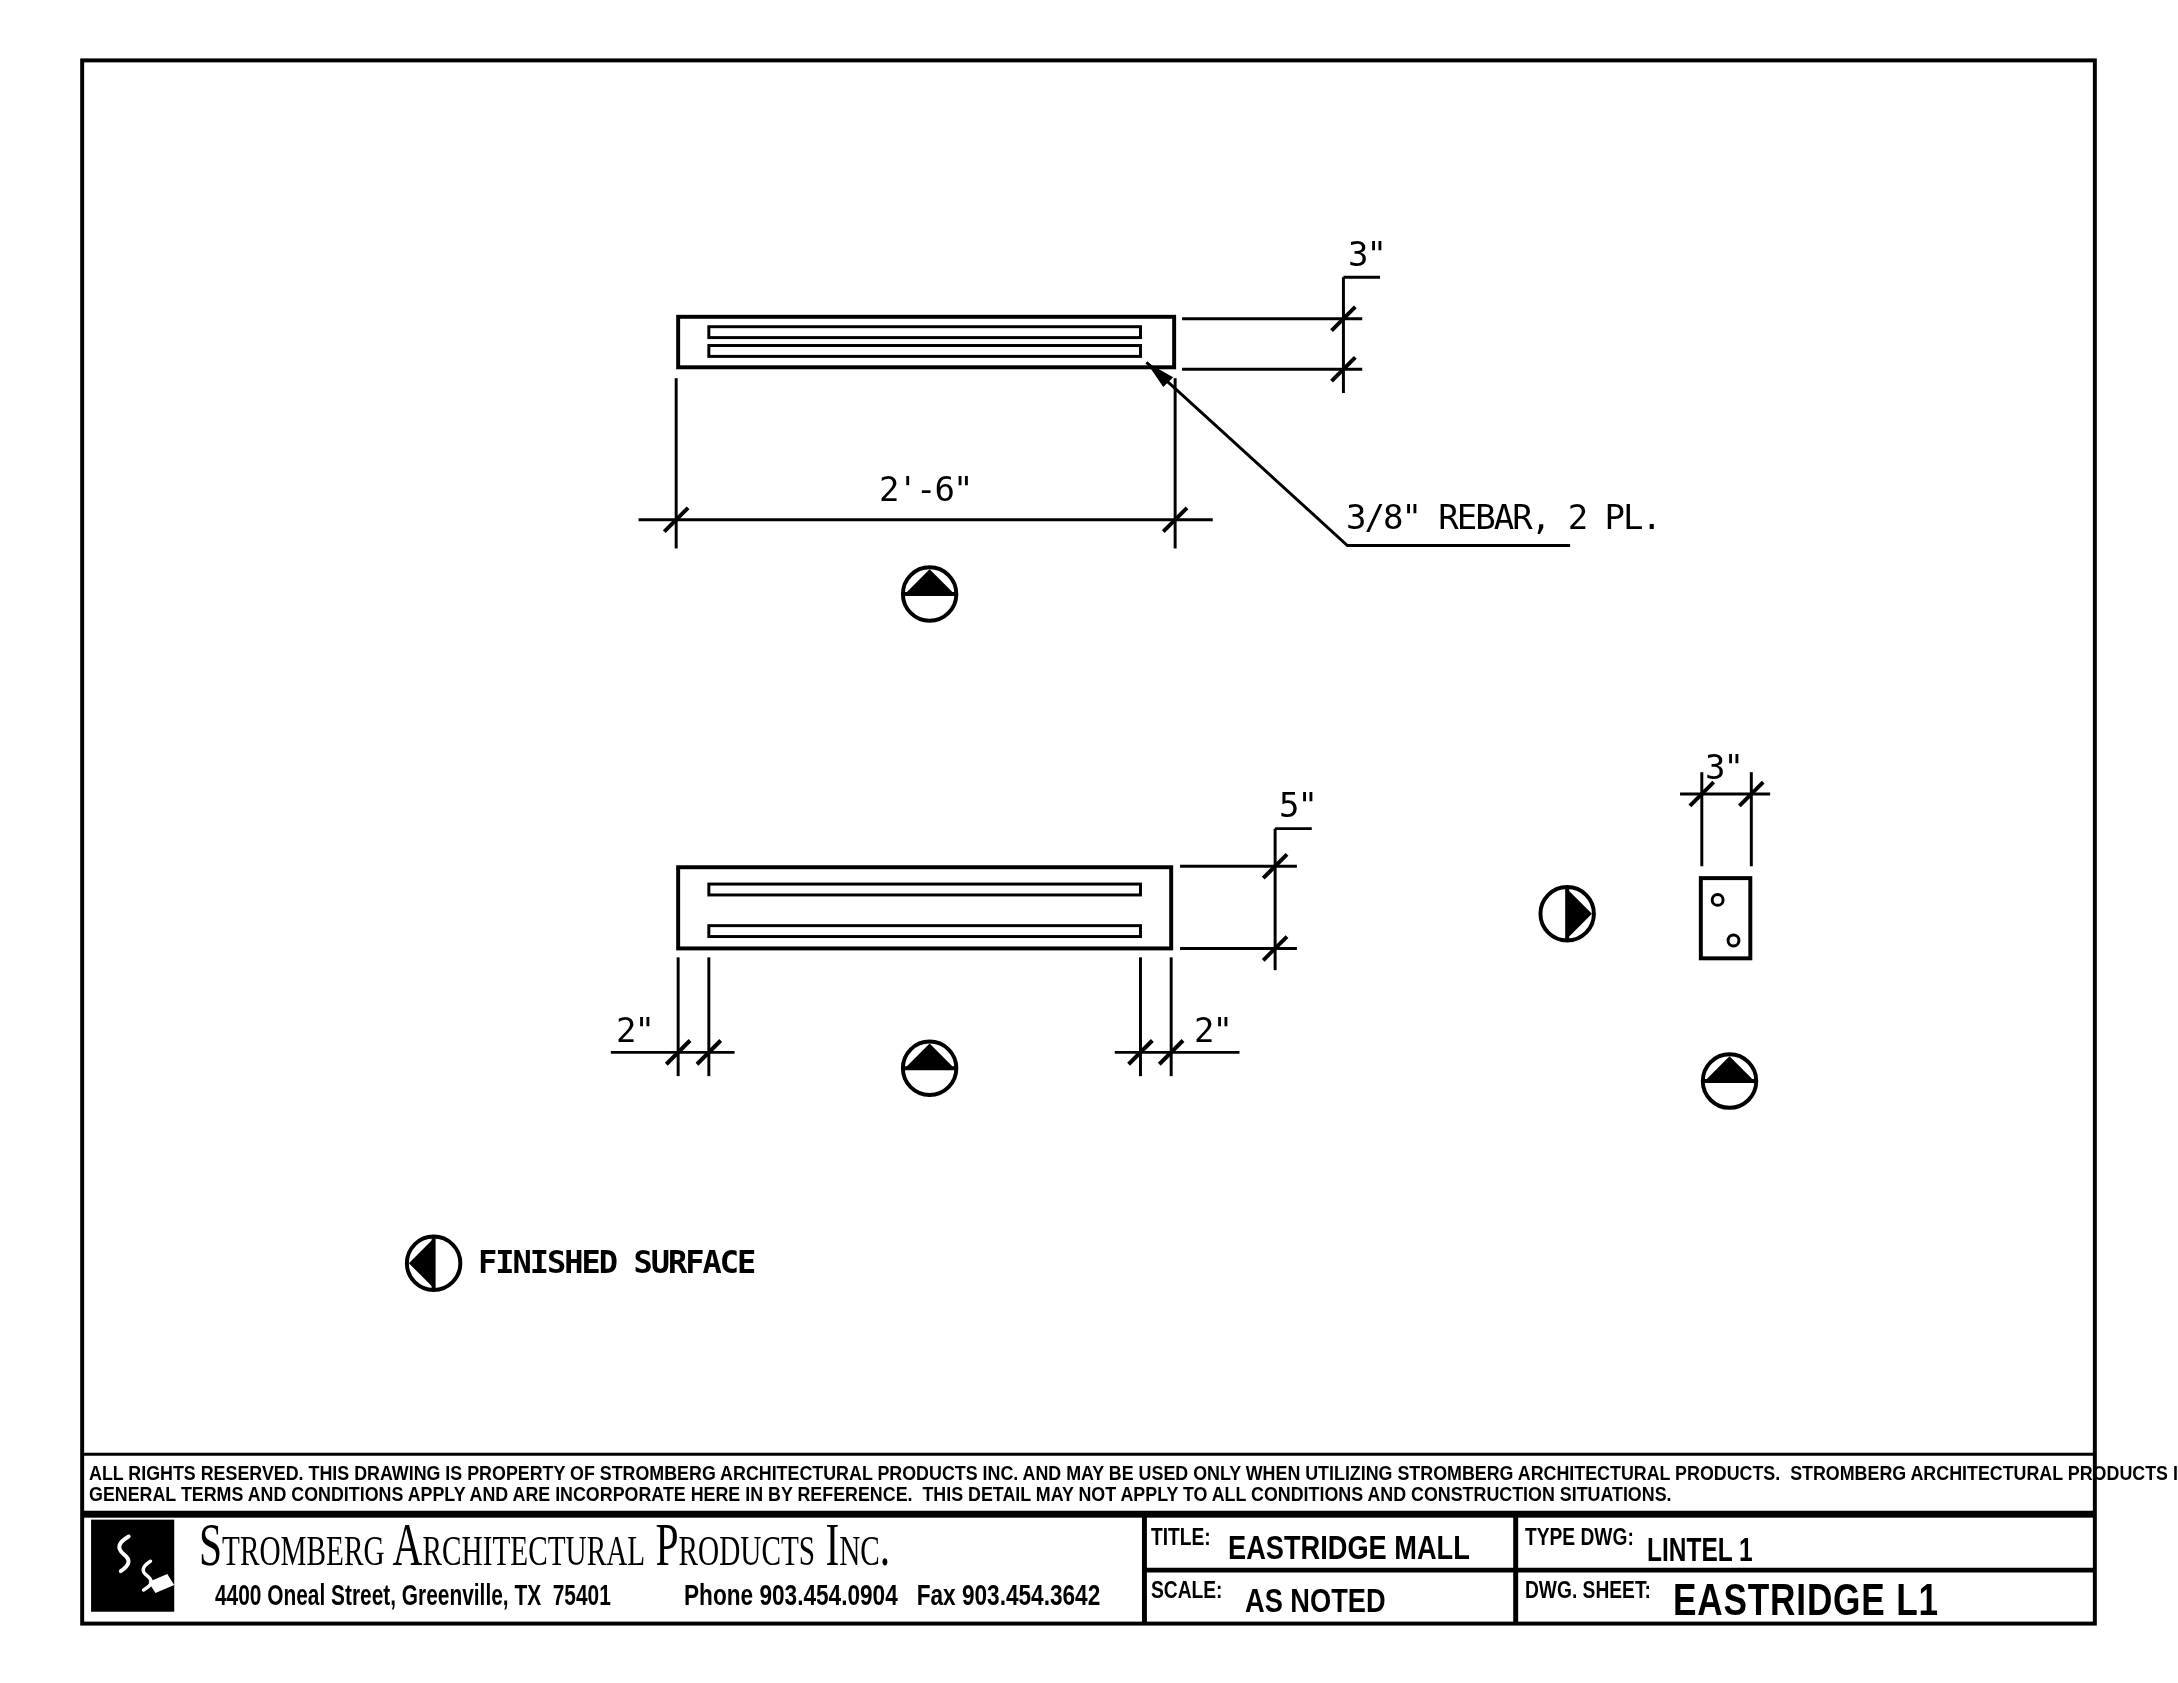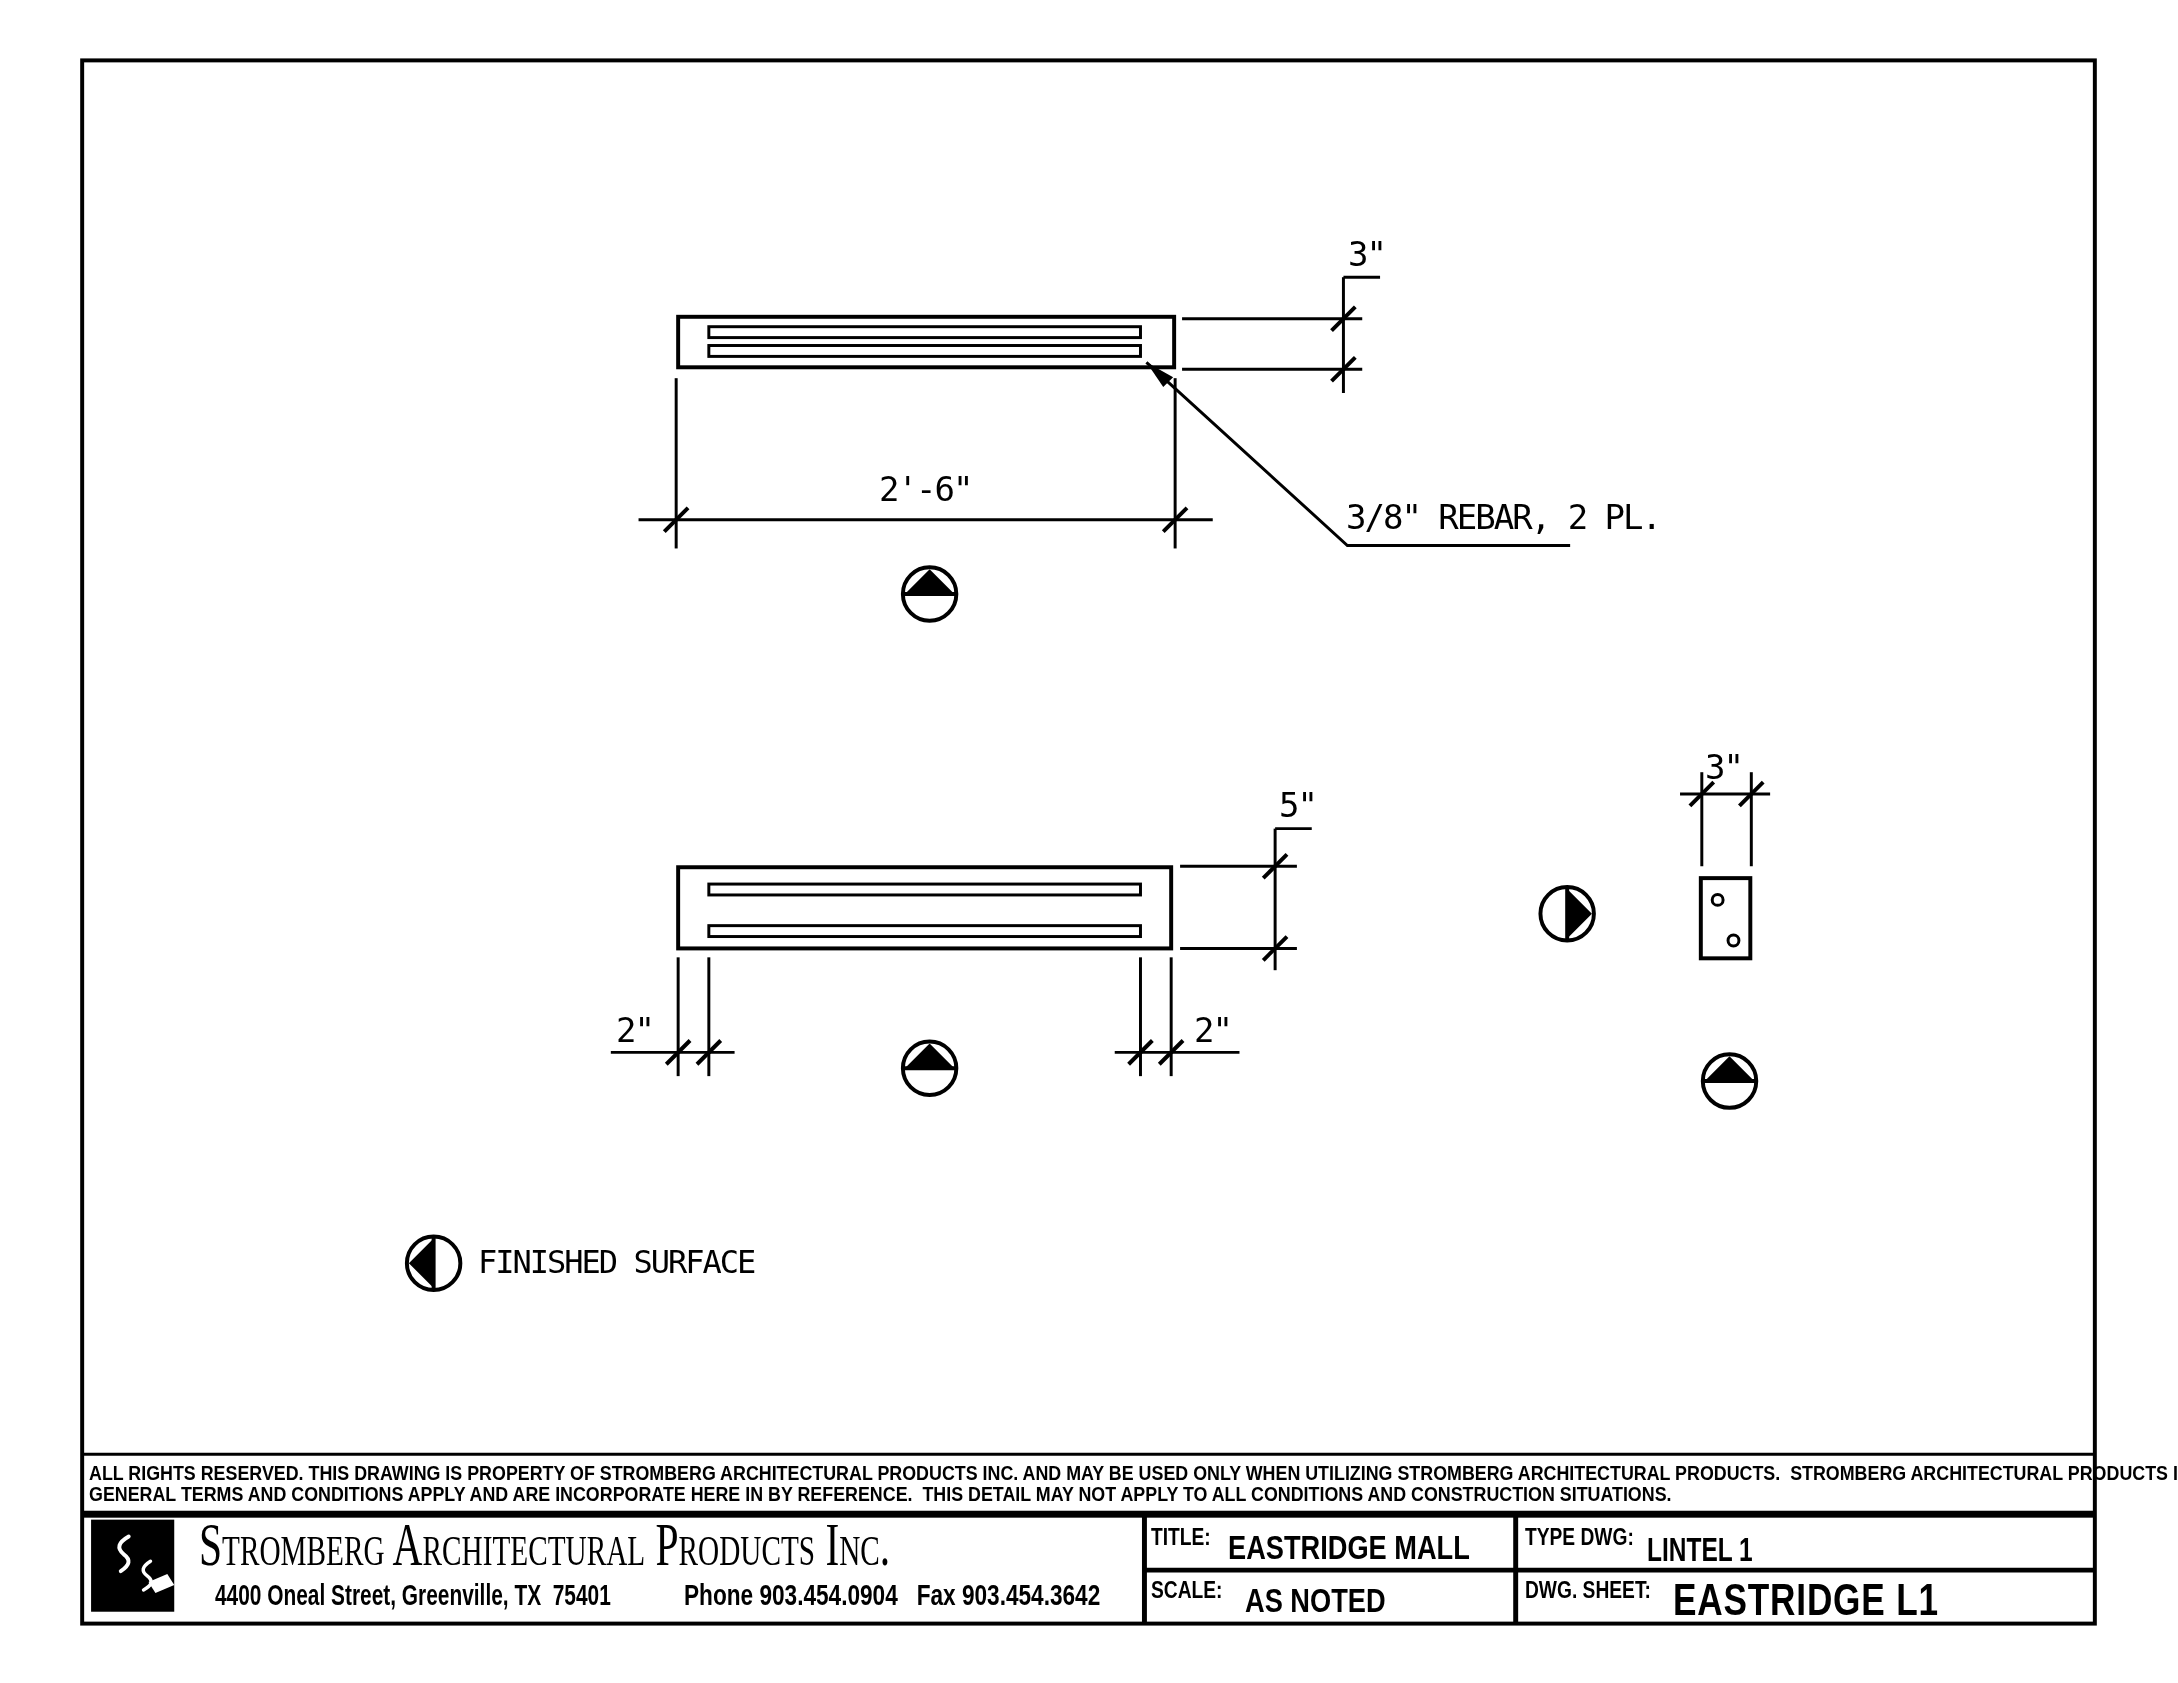--- a/index.html
+++ b/index.html
@@ -1,21 +1,21 @@
 <!DOCTYPE html>
 <html><head>
 <meta charset="utf-8">
 <style>
   html,body{margin:0;padding:0;background:#ffffff;}
   .sheet{position:relative;width:2178px;height:1683px;background:#ffffff;overflow:hidden;
          font-family:"Liberation Sans",sans-serif;color:#000;}
   .sheet svg{position:absolute;left:0;top:0;}
   .txt{position:absolute;line-height:1;white-space:pre;color:#000;}
   .cad{font-family:"DejaVu Sans Mono",monospace;font-size:34px;letter-spacing:-2px;}
-  .cad-sm{font-family:"DejaVu Sans Mono",monospace;font-size:32px;letter-spacing:-2px;}
+  .cad-sm{font-family:"DejaVu Sans Mono",monospace;font-size:32px;letter-spacing:-2px;font-weight:bold;}
   .legal{font-family:"Liberation Sans",sans-serif;font-weight:bold;font-size:21px;
          transform:scaleX(.85);transform-origin:0 0;}
   .company{font-family:"Liberation Serif",serif;font-variant:small-caps;font-size:61px;
            transform:scaleX(.68);transform-origin:0 0;letter-spacing:0px;}
   .addr{font-size:29px;font-weight:bold;transform:scaleX(.72);transform-origin:0 0;}
   .phone{font-size:29px;font-weight:bold;transform:scaleX(.78);transform-origin:0 0;}
   .tb-label{font-size:24px;font-weight:bold;transform:scaleX(.8);transform-origin:0 0;}
   .tb-value{font-size:34px;font-weight:bold;transform:scaleX(.8);transform-origin:0 0;}
   .tb-value-lt{font-size:34px;font-weight:bold;transform:scaleX(.72);transform-origin:0 0;}
   .tb-sheet{font-size:44px;font-weight:bold;letter-spacing:1px;transform:scaleX(.8);transform-origin:0 0;}

